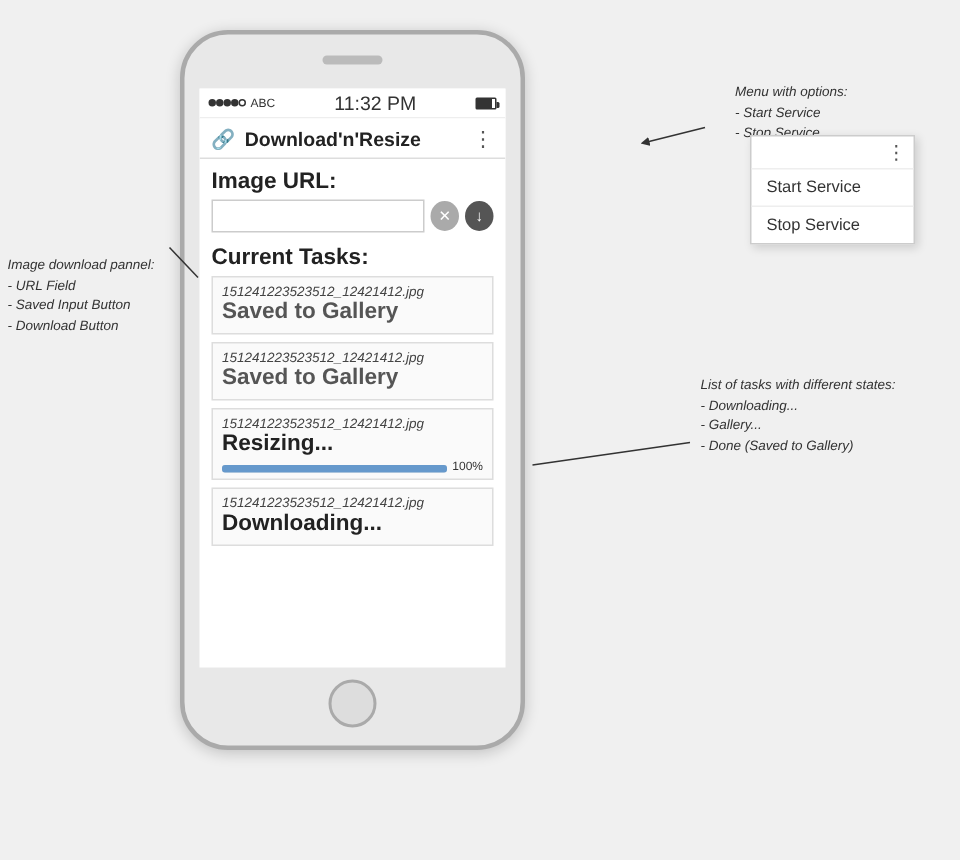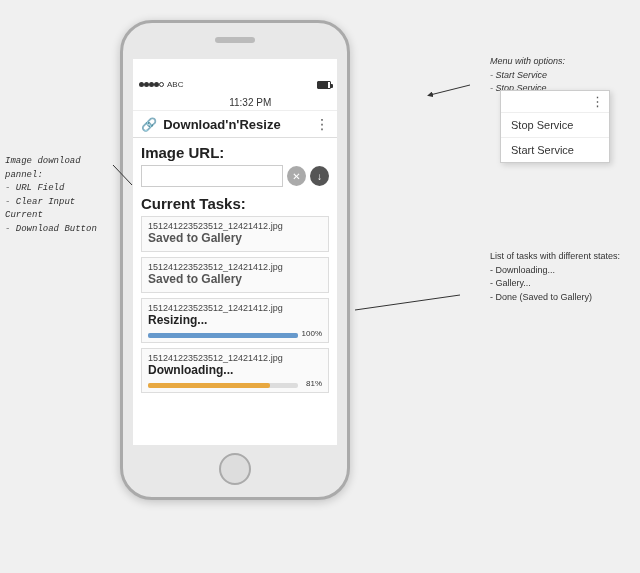--- a/index.html
+++ b/index.html
@@ -199,24 +199,25 @@
     .task-item {
       border: 1px solid #ddd;
       margin-bottom: 5px;
       padding: 4px 6px;
       background: #fafafa;
     }
 
     .task-filename {
       font-size: 9px;
       color: #444;
+      font-style: italic;
     }
 
     .task-status {
-      font-size: 12px;
+      font-size: 15px;
       font-weight: bold;
       color: #222;
       margin-bottom: 2px;
     }
 
     .task-status.downloading {
       color: #222;
     }
 
     .task-status.resizing {
@@ -293,47 +294,47 @@
     }
 
     .menu-item:last-child {
       border-bottom: none;
     }
 
     
     .left-annotation {
       position: absolute;
       left: 5px;
-      top: 155px;
+      top: 170px;
       font-size: 9px;
       color: #333;
       font-style: italic;
       width: 110px;
       line-height: 1.5;
-      font-family: Liberation Mono, monospace;
     }
 
     
     .right-annotation {
       position: absolute;
       right: 10px;
       top: 55px;
       font-size: 9px;
       color: #333;
       font-style: italic;
       width: 140px;
       line-height: 1.5;
     }
 
     .right-annotation-tasks {
       position: absolute;
-      right: 0;
+      right: 23px;
       top: 250px;
       font-size: 9px;
       color: #333;
+      font-style: italic;
       width: 150px;
       line-height: 1.5;
     }
 
     
     svg.connectors {
       position: absolute;
       top: 0;
       left: 0;
       width: 640px;
@@ -352,21 +353,21 @@
 
     <div class="status-bar">
       <div style="display:flex;align-items:center;gap:0;">
         <div class="status-dot"></div>
         <div class="status-dot"></div>
         <div class="status-dot"></div>
         <div class="status-dot"></div>
         <div class="status-dot empty"></div>
         <span style="margin-left:3px;font-size:8px;">ABC</span>
       </div>
-      <span style="font-size:10px;margin-top:36px;">11:32 PM</span>
+      <span style="font-size:13px;">11:32 PM</span>
       <div class="battery-icon">
         <div class="battery-fill"></div>
       </div>
     </div>
 
     <div class="app-bar">
       <span class="app-bar-icon">🔗</span>
       <span class="app-bar-title">Download'n'Resize</span>
       <span class="app-bar-menu">⋮</span>
     </div>
@@ -399,44 +400,38 @@
           <div class="progress-bar-bg">
             <div class="progress-bar-fill progress-fill-blue" style="width:100%;"></div>
           </div>
           <span class="progress-pct">100%</span>
         </div>
       </div>
 
       <div class="task-item">
         <div class="task-filename">151241223523512_12421412.jpg</div>
         <div class="task-status downloading">Downloading...</div>
-        <div class="progress-row">
-          <div class="progress-bar-bg">
-            <div class="progress-bar-fill progress-fill-orange" style="width:81%;"></div>
-          </div>
-          <span class="progress-pct">81%</span>
-        </div>
       </div>
 
     </div>
   </div>
 </div>
 
 <div class="menu-popup">
   <div class="menu-popup-header">
     <span class="menu-dots">⋮</span>
   </div>
+  <div class="menu-item">Start Service</div>
   <div class="menu-item">Stop Service</div>
-  <div class="menu-item">Start Service</div>
 </div>
 
 <div class="left-annotation">
   <span>Image download pannel:</span><br>
   <span>- URL Field</span><br>
-  <span>- Clear Input Current</span><br>
+  <span>- Saved Input Button</span><br>
   <span>- Download Button</span>
 </div>
 
 <div class="right-annotation">
   <span>Menu with options:</span><br>
   <span>- Start Service</span><br>
   <span>- Stop Service</span>
 </div>
 
 <div class="right-annotation-tasks">

